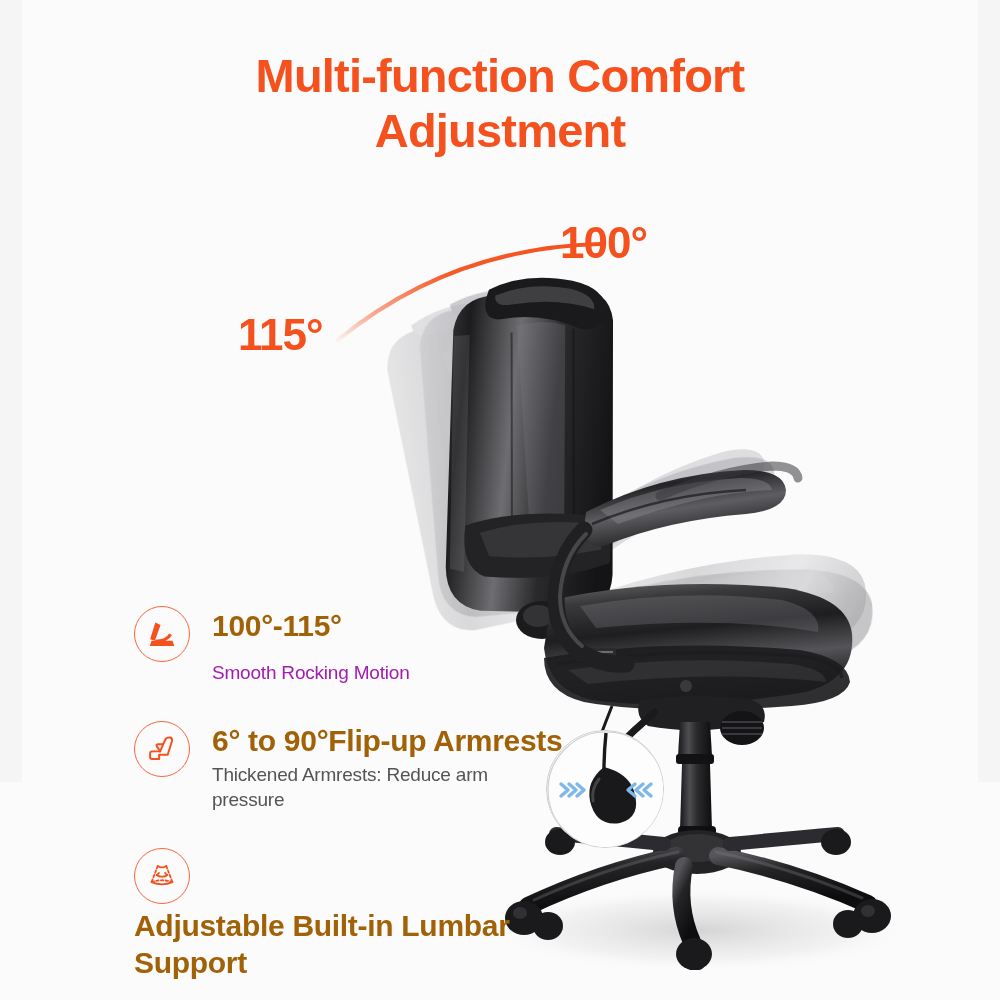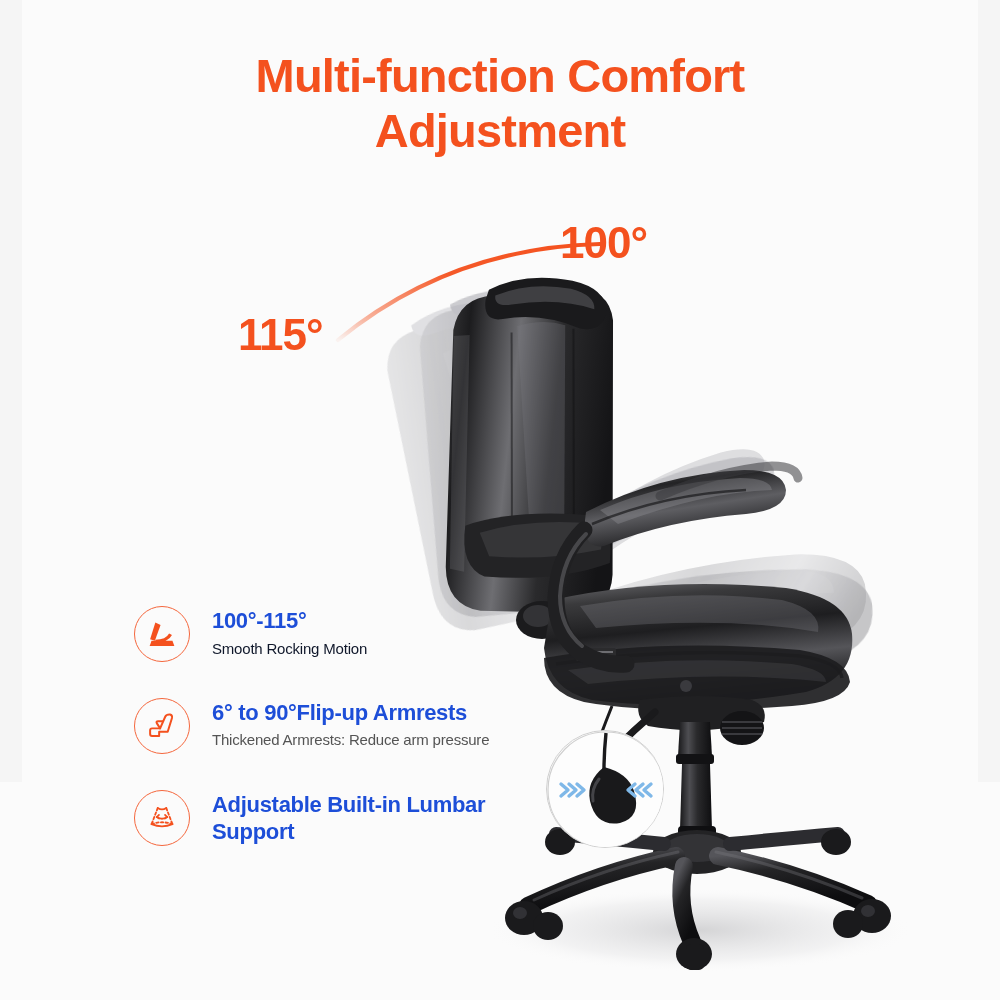--- a/index.html
+++ b/index.html
@@ -55,40 +55,40 @@
   .arc-layer { position:absolute; inset:0; z-index:5; pointer-events:none; }
 
   
   .photo { position:absolute; left:0; top:0; width:1000px; height:1000px; z-index:3; }
 
   
   .features {
     position:absolute; left:134px; top:604px; width:430px; z-index:8;
   }
   .feature { display:flex; align-items:flex-start; margin-bottom:34px; }
-  .feature:last-child { margin-bottom:0; }
+  .feature:last-child { margin-bottom:0;flex-direction:column; }
   .f-icon {
     flex:0 0 auto;
     width:56px; height:56px; border-radius:50%;
     border:1.6px solid #f4663c;
     display:flex; align-items:center; justify-content:center;
     margin-right:22px; margin-top:2px;
   }
   .f-text { padding-top:4px; }
   .f-title {
-    color:#1d4ed8;
-    font-size:22px; font-weight:bold;
+    color:#a16207;
+    font-size:30px; font-weight:bold;
     line-height:1.22; letter-spacing:-0.3px;
   }
   .f-sub {
-    color:#0f172a;
-    font-size:15px; font-weight:400;
-    line-height:1.3; margin-top:4px; letter-spacing:-0.2px;
-  }
-  .f-sub.small { font-size:15px; color:#545454; margin-top:3px;text-align:center; }
+    color:#a21caf;
+    font-size:19px; font-weight:400;
+    line-height:1.3; margin-top:16px; letter-spacing:-0.2px;
+  }
+  .f-sub.small { font-size:19px; color:#545454; margin-top:3px; }
 
   
   .callout {
     position:absolute; left:546px; top:730px;
     width:118px; height:118px; border-radius:50%;
     border:1.2px solid #cfcfcf;
     background:#fdfdfd;
     z-index:9; overflow:hidden;
   }
 </style>

